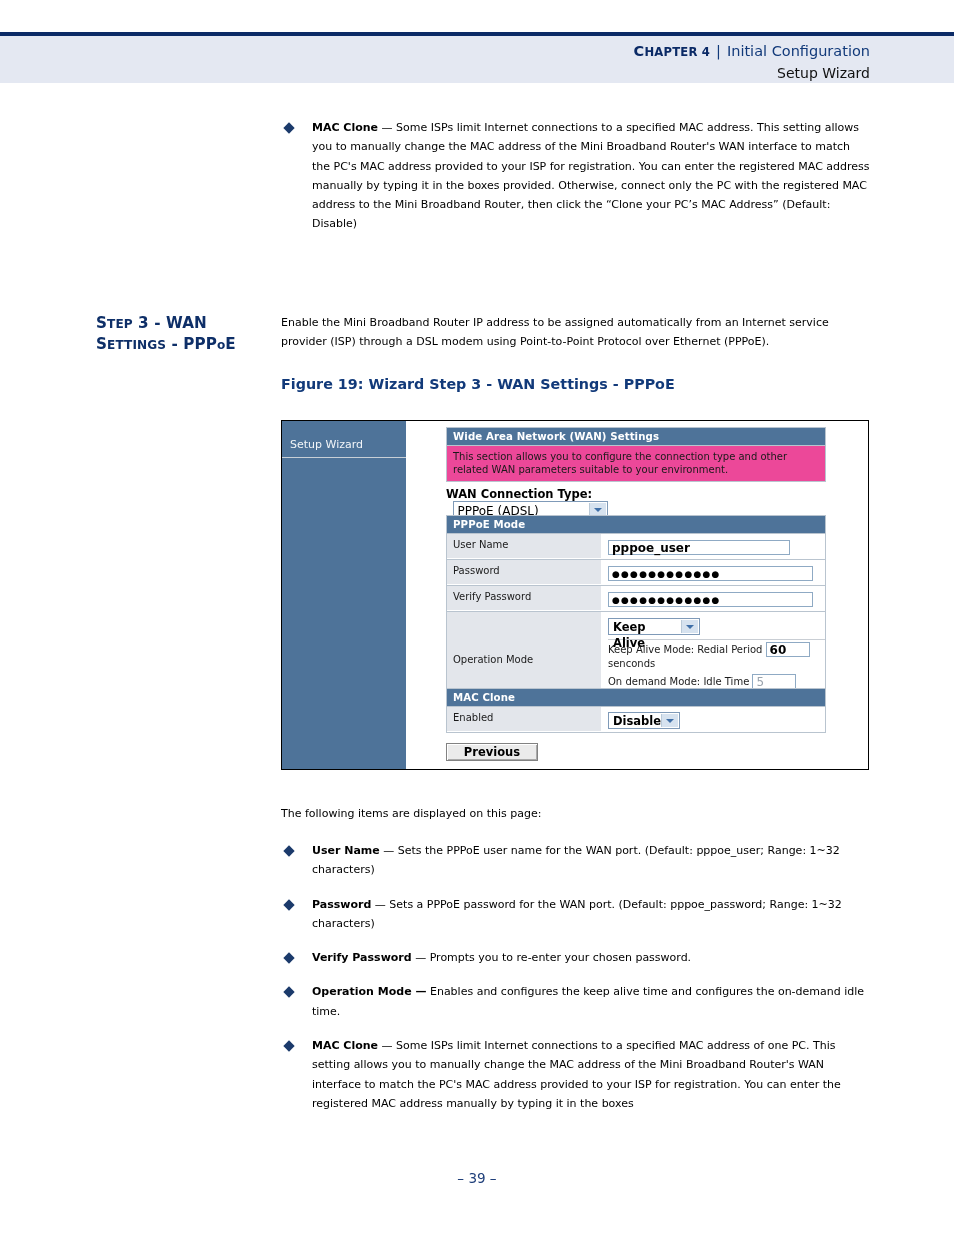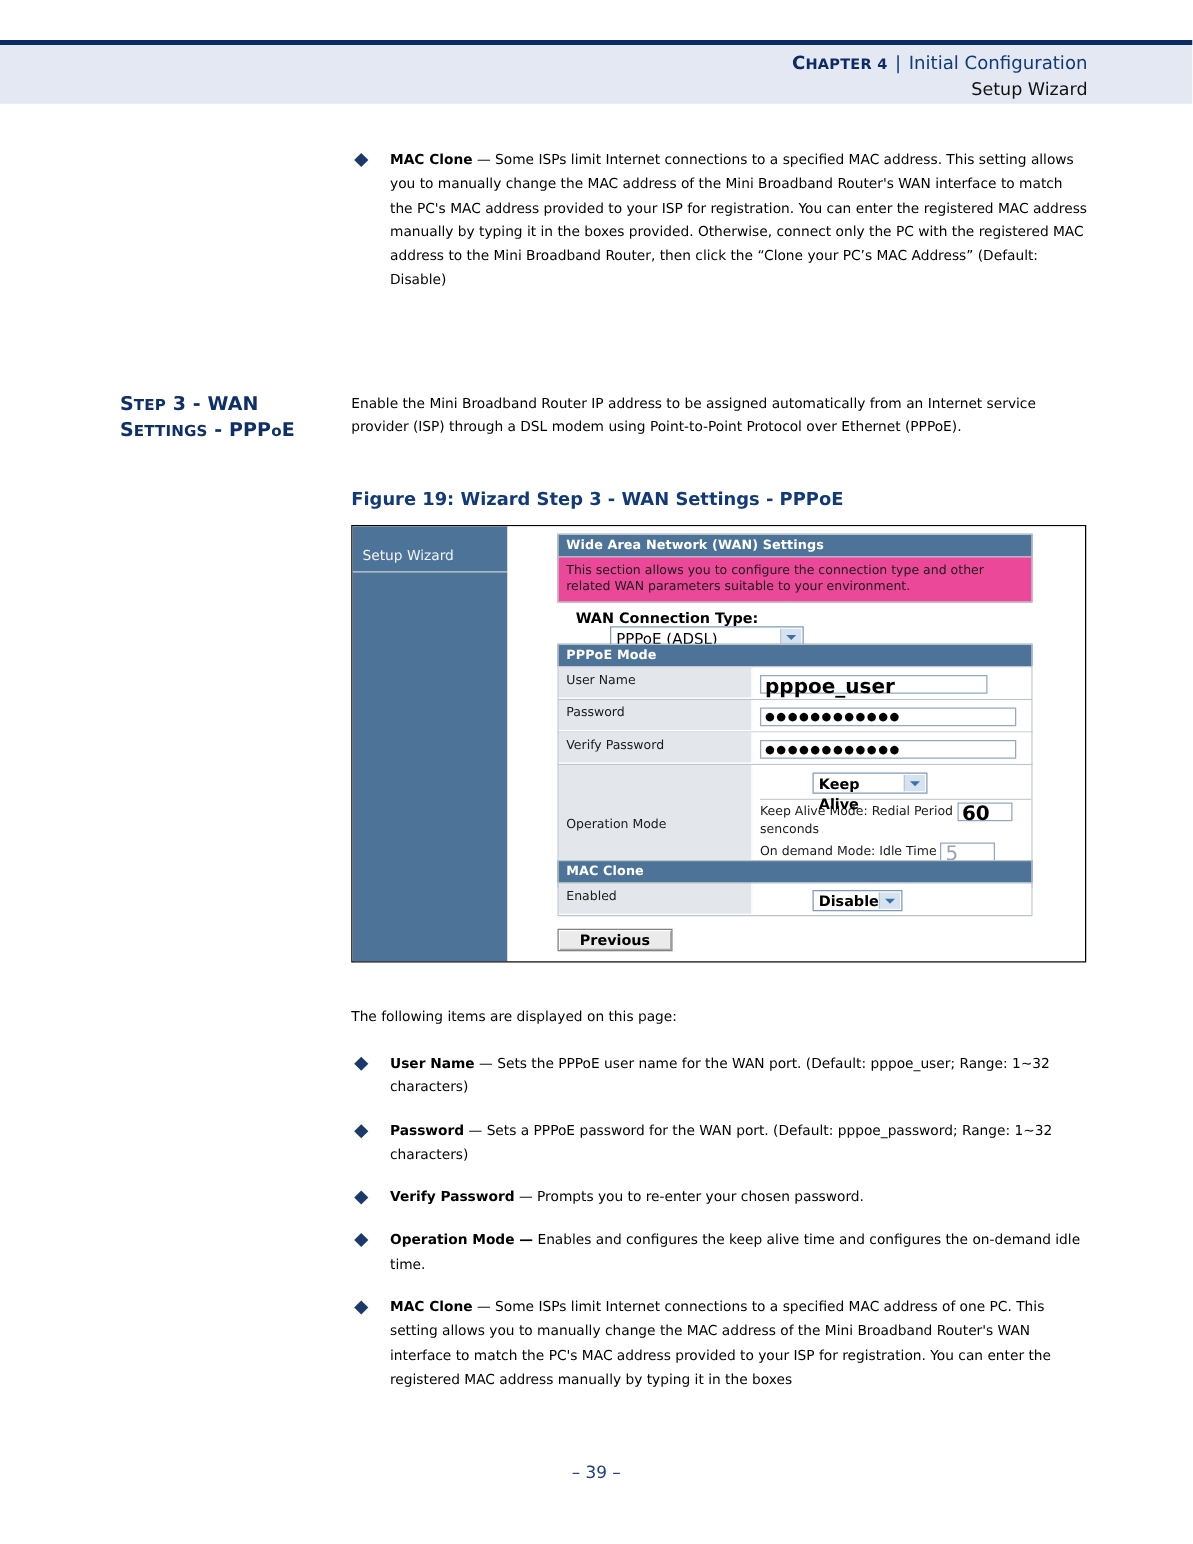--- a/index.html
+++ b/index.html
@@ -202,21 +202,21 @@
     box-sizing: border-box;
     position: relative;
   }
 
   .tbox {
     display: inline-block;
     border: 1px solid #8faac4;
     background: #ffffff;
     height: 15px;
     line-height: 15px;
-    font-size: 16px;
+    font-size: 12px;
     font-weight: bold;
     color: #000;
     padding: 0 3px;
     box-sizing: border-box;
     vertical-align: middle;
     font-family: "DejaVu Sans", sans-serif;
   }
   .tbox.w-user { width: 182px; }
   .tbox.w-pass { width: 205px; }
   .tbox.dots { letter-spacing: 1.2px; font-size: 9px; }
@@ -229,21 +229,20 @@
     background: #ffffff;
     height: 17px;
     line-height: 16px;
     font-size: 11.5px;
     font-weight: bold;
     color: #000;
     padding: 0 22px 0 4px;
     box-sizing: border-box;
     position: relative;
     vertical-align: middle;
-    margin-left: 42px;
   }
   .sel .arrow {
     position: absolute;
     right: 1px; top: 1px;
     width: 16px; height: 13px;
     background: #d6e2ef;
     border-left: 1px solid #b9c9d8;
   }
   .sel .arrow::after {
     content: "";
@@ -334,21 +333,21 @@
   <div class="side-head">
     <div><span>S</span><span class="sc">TEP</span><span> 3 - WAN</span></div>
     <div><span>S</span><span class="sc">ETTINGS</span><span> - PPP</span><span class="sc">o</span><span>E</span></div>
   </div>
 </div>
 
 <div class="col-body" style="top:313px;">
   <p class="txt">Enable the Mini Broadband Router IP address to be assigned automatically from an Internet service provider (ISP) through a DSL modem using Point-to-Point Protocol over Ethernet (PPPoE).</p>
 </div>
 
-<div class="col-body" style="top:392px;">
+<div class="col-body" style="top:376px;">
   <div class="fig-cap">Figure 19:  Wizard Step 3 - WAN Settings - PPPoE</div>
 </div>
 
 <div class="figure">
 
   <div class="fig-side">
     <div class="fig-side-item">Setup Wizard</div>
   </div>
 
   <div class="fig-main">

